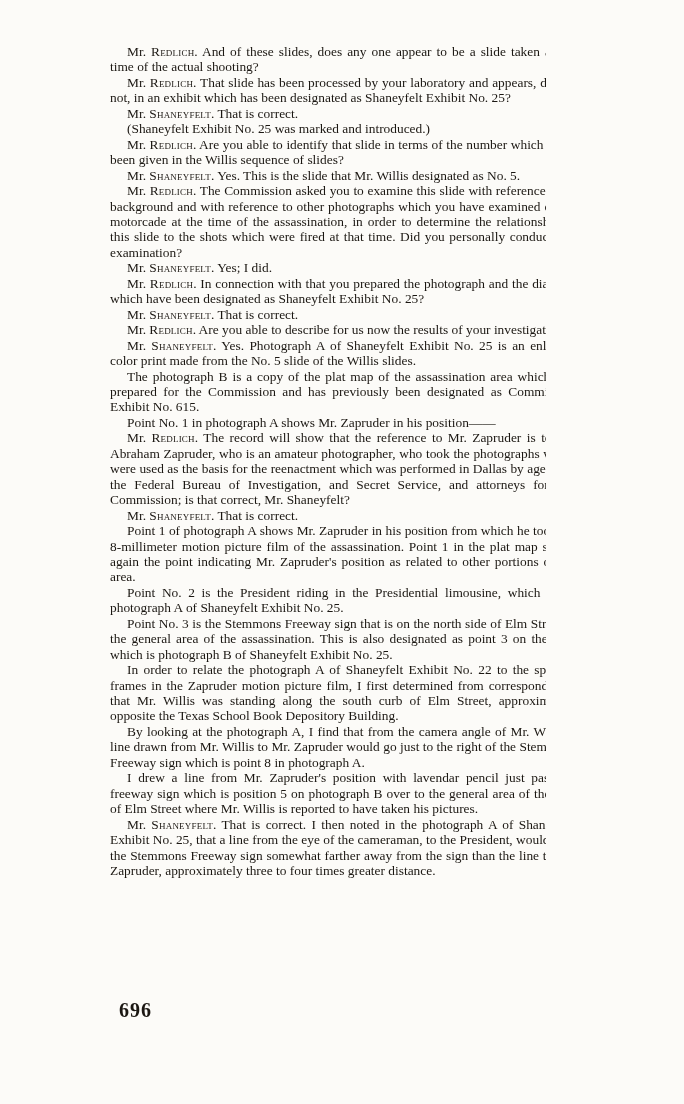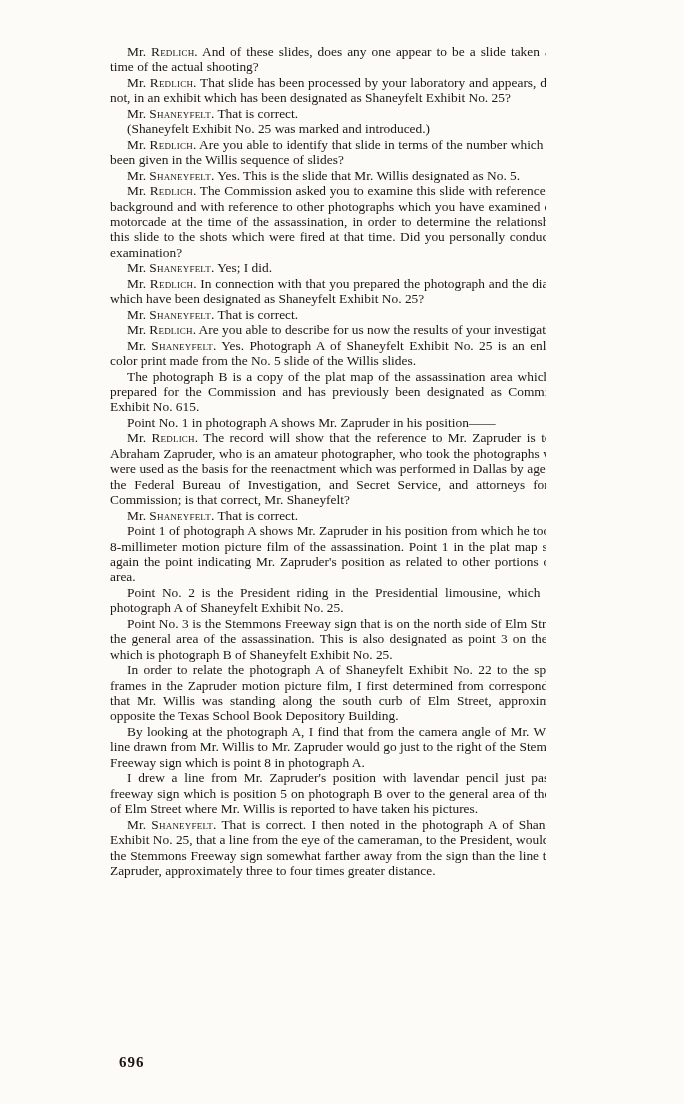--- a/index.html
+++ b/index.html
@@ -34,22 +34,22 @@
   .speaker {
     white-space: nowrap;
   }
   .sc {
     font-variant: small-caps;
     letter-spacing: 0.2px;
   }
   .page-number {
     position: absolute;
     left: 119px;
-    top: 1054px;
-    font-size: 15px;
+    top: 999px;
+    font-size: 20px;
     font-weight: bold;
     letter-spacing: 1px;
   }
 </style>
 </head>
 <body>
 
 <div class="page">
   <div class="text-block" id="transcript">
       <p><span class="speaker">Mr. <span class="sc">Redlich</span>.</span> And of these slides, does any one appear to be a slide taken at the time of the actual shooting?</p>

